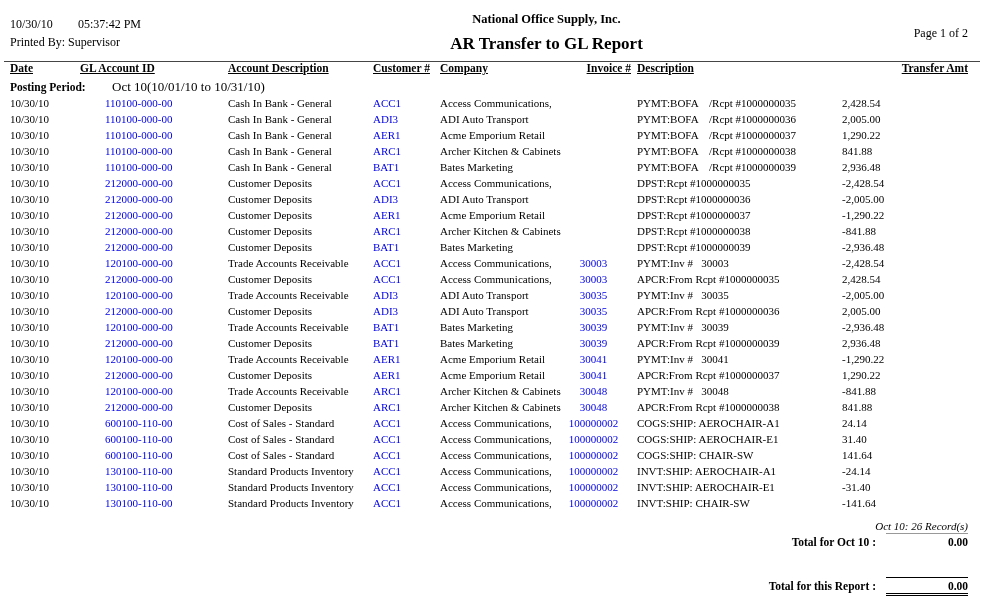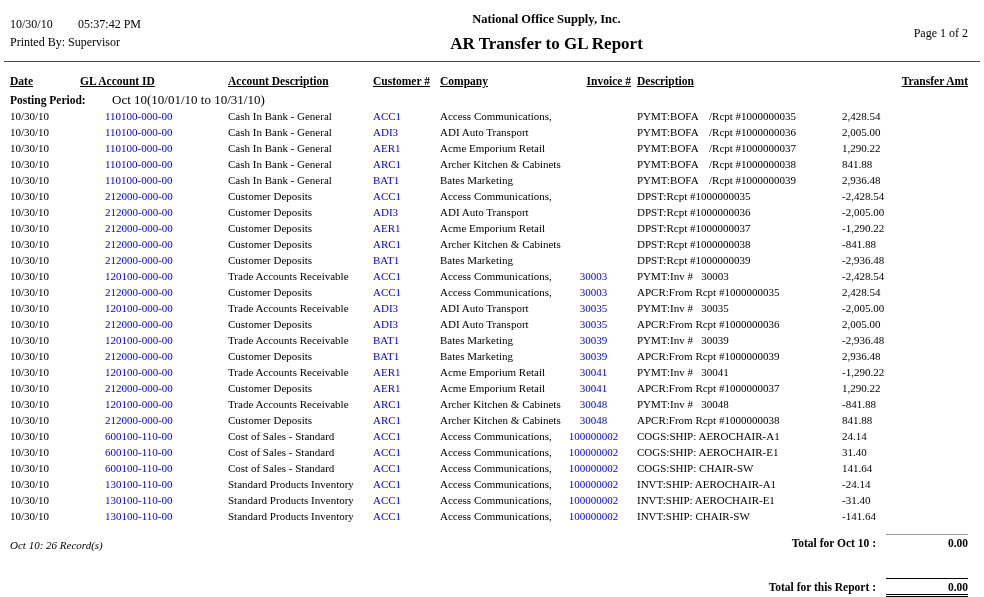--- a/index.html
+++ b/index.html
@@ -15,36 +15,36 @@
   .hdr { display:flex; align-items:center; }
   .hdr-left { width:235px; font-size:12px; line-height:1.5; }
   .hdr-left .date { display:inline-block; width:68px; }
   .hdr-center { flex:1; text-align:center; }
   .company { font-weight:bold; font-size:12.5px; }
   .title { font-weight:bold; font-size:17px; margin-top:7px; }
   .hdr-right { width:120px; text-align:right; font-size:12px; }
   hr.rule { border:none; border-top:1px solid #454545; margin:7px -12px 0 -6px; }
 
   
-  table { border-collapse:collapse; table-layout:fixed; width:958px; margin-top:13px; }
+  table { border-collapse:collapse; table-layout:fixed; width:958px; }
   th, td { padding:0; white-space:nowrap; overflow:visible; }
   th { font-size:11.5px; font-weight:bold; text-align:left; text-decoration:underline; height:17px; vertical-align:top; }
   th.right { text-align:right; }
   tbody td { height:16px; font-size:11px; vertical-align:middle; }
   .pp-row td { height:14px; }
   .pp-label { font-weight:bold; font-size:11.5px; display:inline-block; width:102px; }
   .pp-value { font-size:13px;text-align:right; }
   .c-gl { padding-left:25px; }
   .c-inv { text-align:center; }
   .c-desc { padding-left:6px; white-space:pre; }
   .c-amt { }
   .link { color:var(--link-color,#0000e8); }
 
   
-  .group-footer { display:flex; justify-content:space-between; align-items:flex-end; margin-top:9px; }
+  .group-footer { display:flex; justify-content:space-between; align-items:flex-end; margin-top:9px;flex-direction:column; }
   .record-count { font-style:italic; font-size:11px; }
   .total-label { font-weight:bold; font-size:11.5px; margin-right:10px;text-align:right; }
   .total-value {
     display:inline-block; width:82px; text-align:right;
     font-weight:bold; font-size:11.5px;
     border-top:1px solid #999; padding-top:2px;
   }
   .report-footer { text-align:right; margin-top:26px; }
   .report-footer .total-value { border-top:1px solid #000; border-bottom:3px double #000; padding-bottom:1px; }
 </style>

